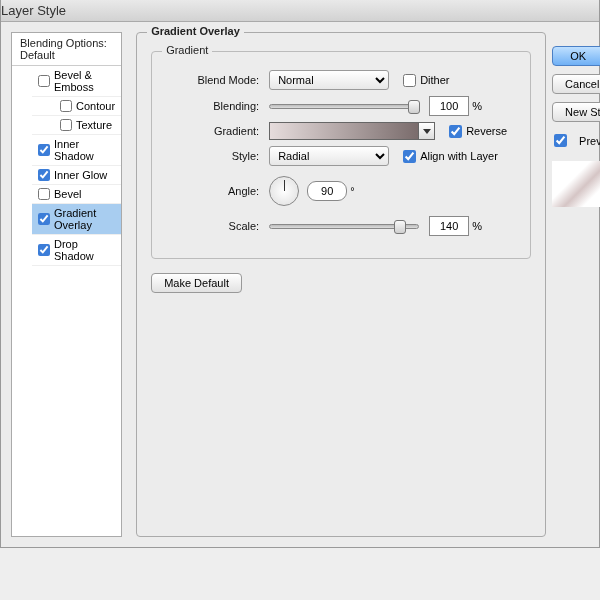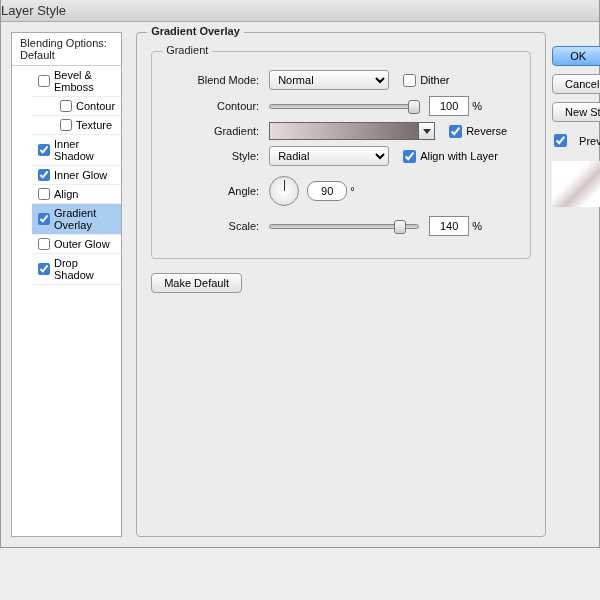--- a/index.html
+++ b/index.html
@@ -67,29 +67,25 @@
           <div class="row">
             <input type="checkbox" class="mac" checked="" style="">
             <span>Inner Shadow</span>
           </div>
           <div class="row">
             <input type="checkbox" class="mac" checked="" style="">
             <span>Inner Glow</span>
           </div>
           <div class="row">
             <input type="checkbox" class="mac" style="">
-            <span>Align</span>
+            <span>Bevel</span>
           </div>
           <div class="row selected">
             <input type="checkbox" class="mac" checked="" style="">
             <span>Gradient Overlay</span>
-          </div>
-          <div class="row">
-            <input type="checkbox" class="mac" style="">
-            <span>Outer Glow</span>
           </div>
           <div class="row">
             <input type="checkbox" class="mac" checked="" style="">
             <span>Drop Shadow</span>
           </div>
         </div>
     </div>
 
     <div class="main">
       <div class="fieldset">
@@ -103,21 +99,21 @@
             <select style="width:120px">
               <option>Normal</option>
             </select>
             <div class="cbwrap" style="margin-left:14px">
               <input type="checkbox" class="mac" style="">
               <span>Dither</span>
             </div>
           </div>
 
           <div class="form-row">
-            <span class="lbl">Contour:</span>
+            <span class="lbl">Blending:</span>
             <div class="slider-track">
               <div class="slider-thumb" style="left:138px"></div>
             </div>
             <input class="numbox" value="100" style="">
             <span class="unit">%</span>
           </div>
 
           <div class="form-row">
             <span class="lbl">Gradient:</span>
             <div class="grad-swatch"></div>

